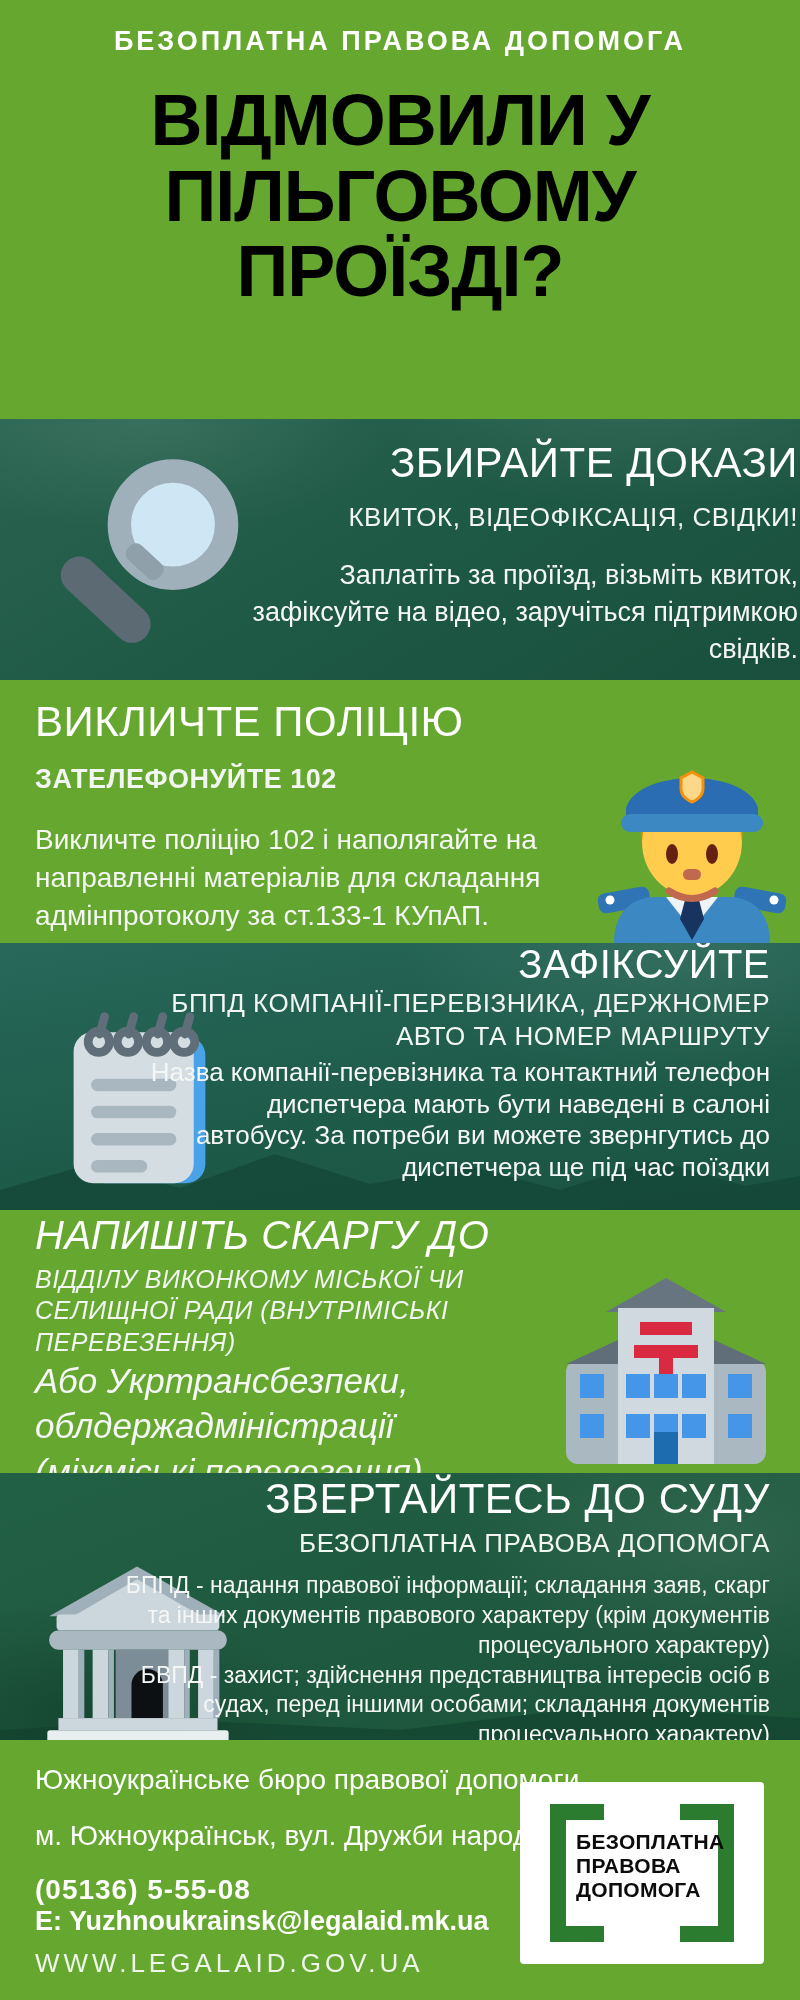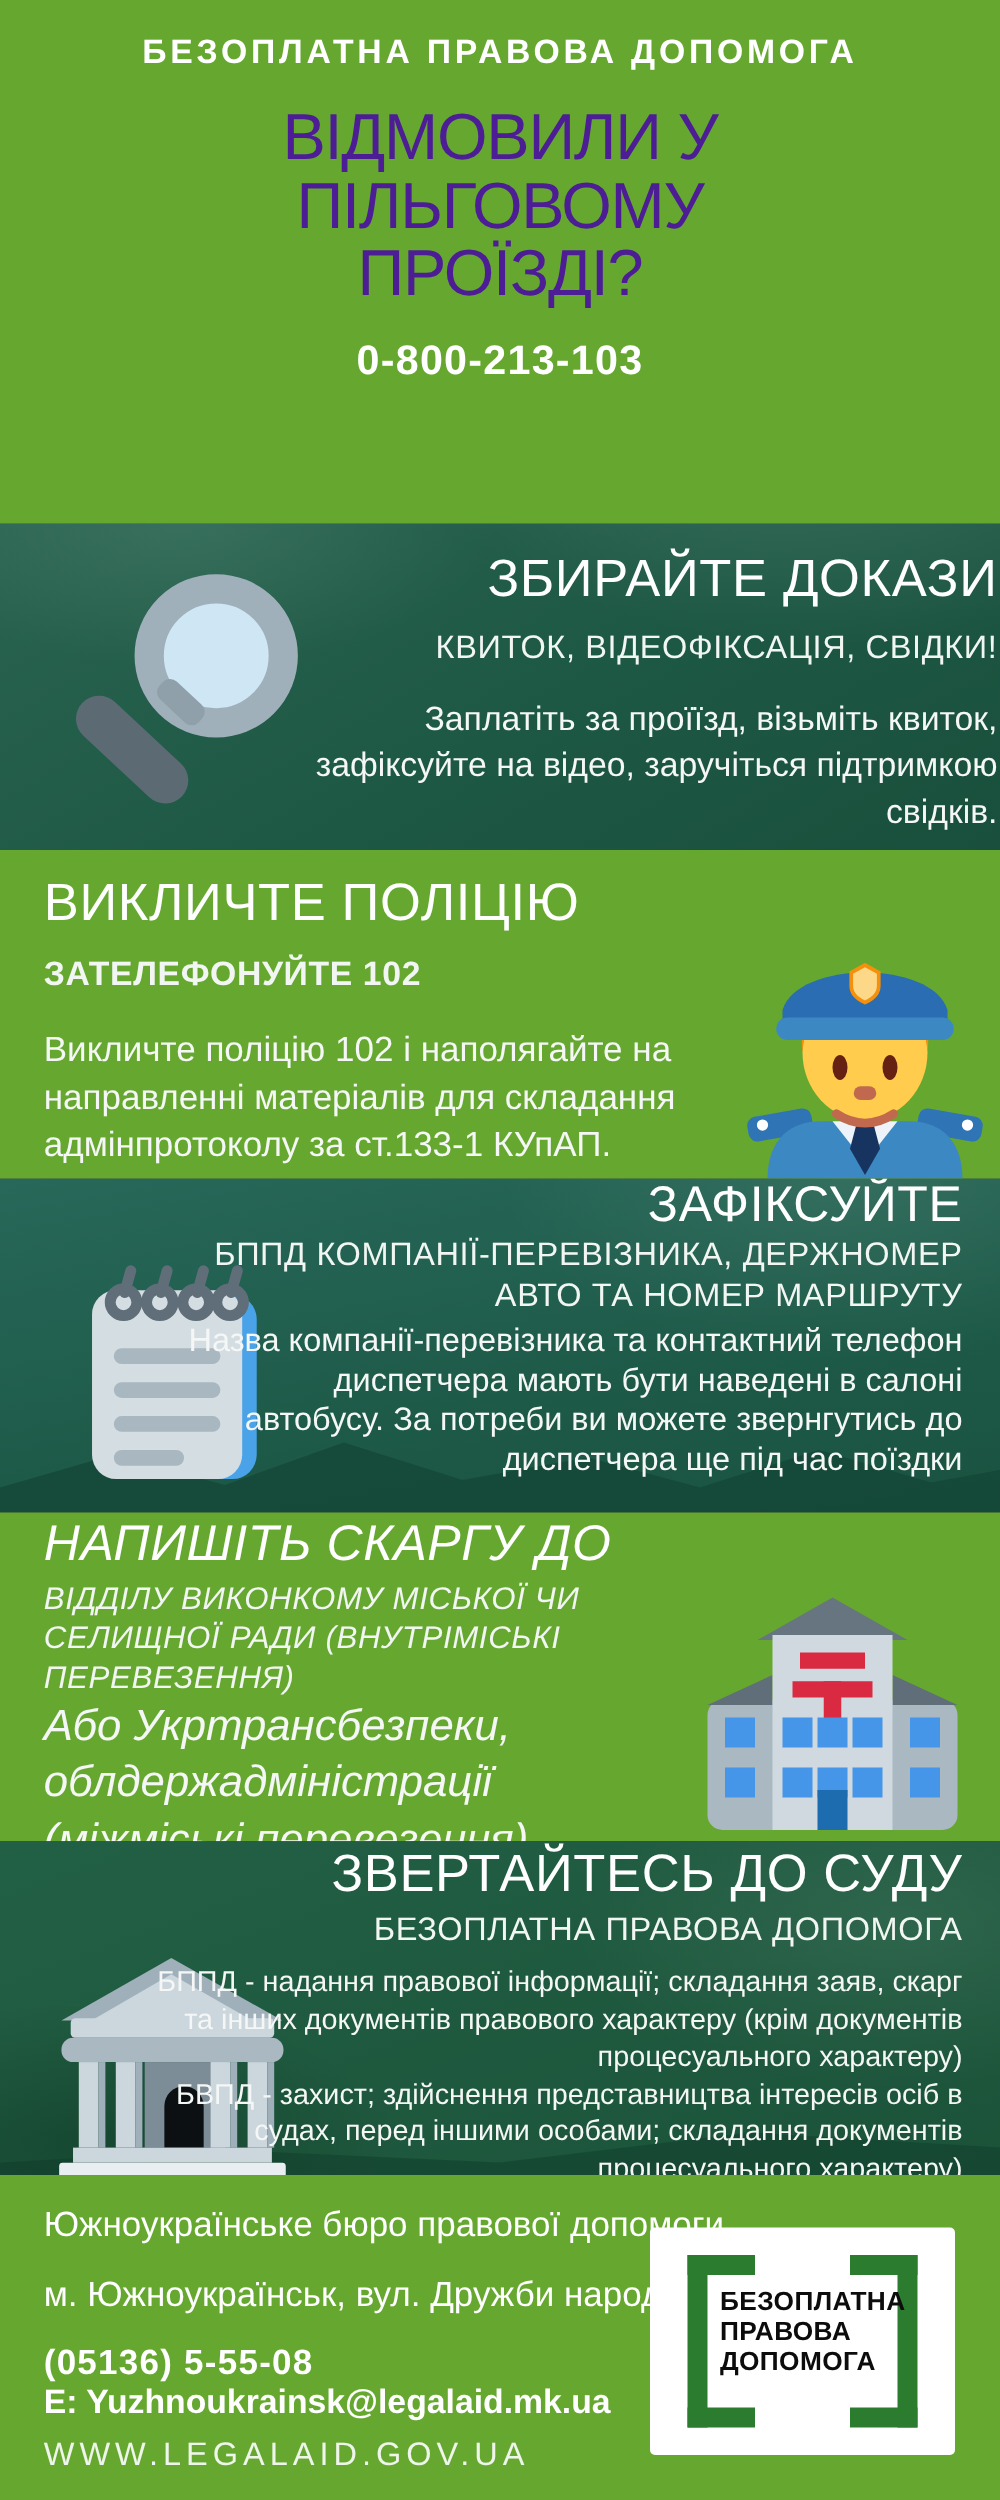--- a/index.html
+++ b/index.html
@@ -19,21 +19,21 @@
       linear-gradient(170deg,#27685a 0%,#1e5a48 60%,#1a5240 100%);}
   .dark6{background:
       radial-gradient(60% 90% at 90% 25%, rgba(190,215,205,.10), rgba(0,0,0,0) 55%),
       radial-gradient(50% 70% at 10% 90%, rgba(0,25,12,.28), rgba(0,0,0,0) 60%),
       linear-gradient(160deg,#226045 0%,#1b5339 100%);}
   .pre{white-space:pre-line;}
 
   
   .s1{height:419px;text-align:center;}
   .program-label{padding-top:26px;font-size:27px;font-weight:700;letter-spacing:3px;color:#fff;}
-  .main-title{margin-top:26px;font-size:52px;line-height:1.05;font-weight:400;color:#4c1d95;
+  .main-title{margin-top:26px;font-size:72px;line-height:1.05;font-weight:700;color:#000000;
     font-stretch:condensed;letter-spacing:-1px;}
   .hotline{margin-top:22px;font-size:33px;font-weight:700;letter-spacing:1px;color:#fff;}
 
   
   .step-title{font-size:42px;line-height:1.05;font-weight:400;letter-spacing:.5px;color:#fdfefd;}
   .step-sub{font-size:26px;line-height:1.3;font-weight:400;letter-spacing:.5px;color:#f2f6f3;}
   .step-body{font-size:27px;line-height:1.38;font-weight:400;color:#f4f7f5;}
   .right{position:absolute;text-align:right;}
   .left{position:absolute;text-align:left;}
 
@@ -89,21 +89,20 @@
 </head>
 <body>
 
 <div id="poster">
 
   <div class="sec s1 green">
     <div class="program-label">БЕЗОПЛАТНА ПРАВОВА ДОПОМОГА</div>
     <div class="main-title pre">ВІДМОВИЛИ У
 ПІЛЬГОВОМУ
 ПРОЇЗДІ?</div>
-    <div class="hotline">0-800-213-103</div>
   </div>
 
   <div class="sec s2 dark2">
     <svg class="magnifier" width="195" height="210" viewBox="0 0 200 210">
       <circle cx="121" cy="80" r="55" fill="#cfe6f4" stroke="#9fb0ba" stroke-width="24"></circle>
       <rect x="70" y="108" width="44" height="20" rx="8" fill="#8fa0ab" transform="rotate(43 92 118)"></rect>
       <rect x="-4" y="138" width="112" height="38" rx="19" fill="#5c6a74" transform="rotate(43 52 157)"></rect>
     </svg>
     <div class="block right">
       <div class="step-title">ЗБИРАЙТЕ ДОКАЗИ</div>

